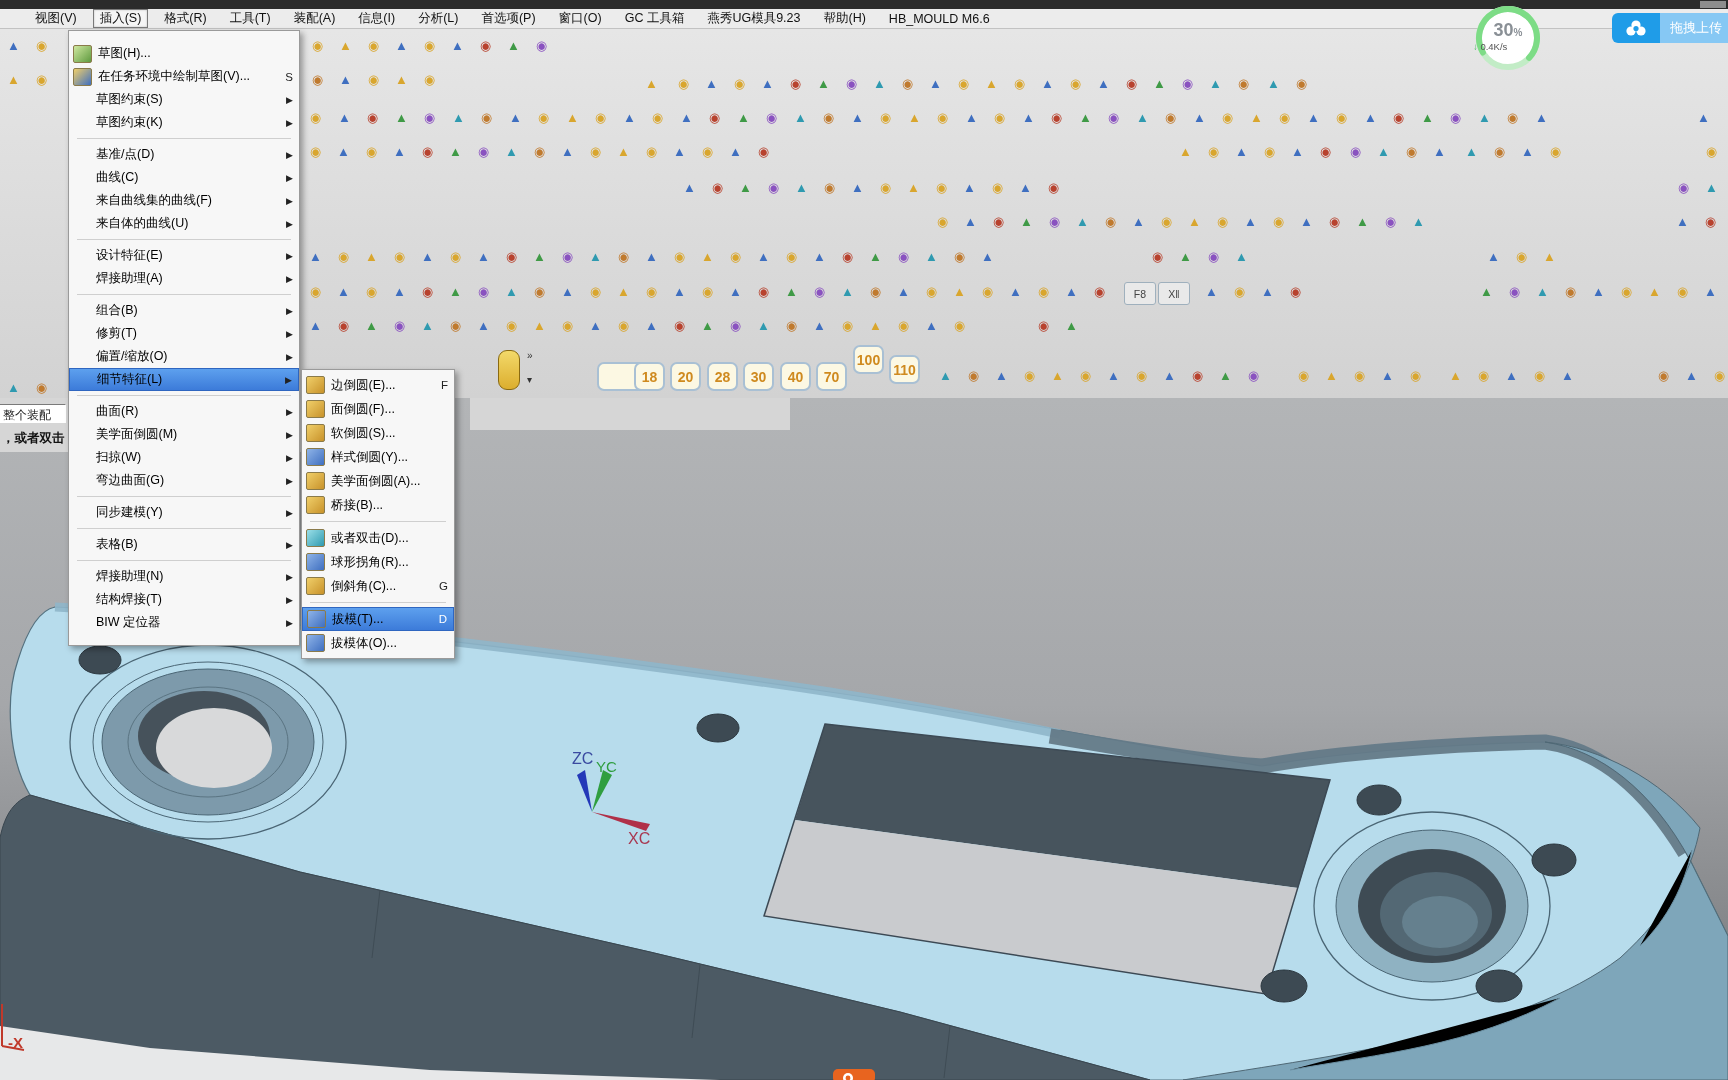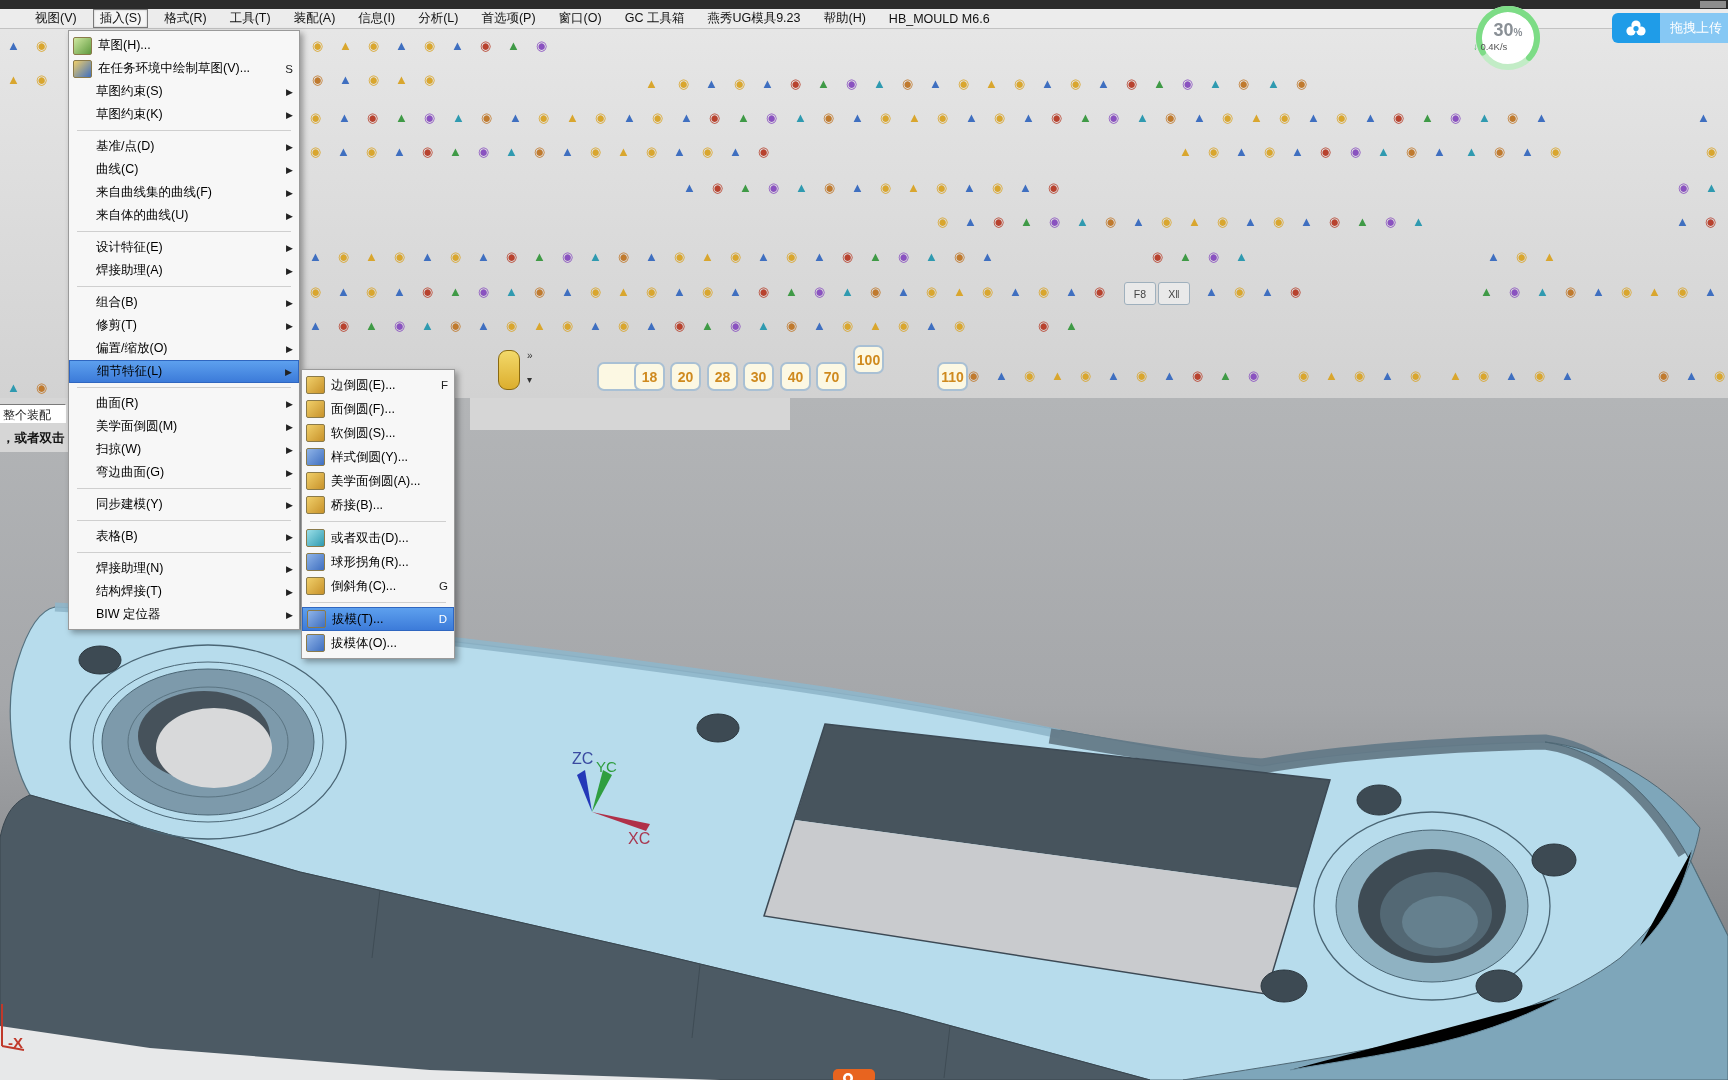--- a/index.html
+++ b/index.html
@@ -26,21 +26,21 @@
   .tiny{position:absolute;font-size:10px;color:#333;}
   
   #leftpanel{position:absolute;left:0;top:398px;width:305px;height:54px;background:#d6d6d6;}
   #combo{position:absolute;left:-4px;top:6px;width:70px;height:19px;background:#fff;
          border-top:1px solid #7a7a7a;border-left:1px solid #7a7a7a;border-right:1px solid #fff;border-bottom:1px solid #fff;
          font-size:12px;color:#222;padding:2px 0 0 6px;box-sizing:border-box;white-space:nowrap;overflow:hidden;}
   #prompt{position:absolute;left:2px;top:32px;font-size:12.5px;font-weight:bold;color:#111;white-space:nowrap;}
   #minirow{position:absolute;left:470px;top:398px;width:320px;height:32px;background:#d6d6d6;}
   
   #insertmenu{position:absolute;left:68px;top:30px;width:232px;background:#f7f7f7;border:1px solid #9a9a9a;
-              box-shadow:3px 3px 6px rgba(0,0,0,.35);z-index:50;padding:3px 0;box-sizing:border-box;}
+              box-shadow:3px 3px 6px rgba(0,0,0,.35);z-index:50;padding:11px 0;box-sizing:border-box;}
   #submenu{position:absolute;left:301px;top:369px;width:154px;background:#f7f7f7;border:1px solid #9a9a9a;
            box-shadow:3px 3px 6px rgba(0,0,0,.35);z-index:51;padding:3px 0;box-sizing:border-box;}
   .mrow{height:23px;display:flex;align-items:center;padding:0 6px 0 4px;font-size:12.5px;color:#000;position:relative;white-space:nowrap;}
   #submenu .mrow{height:24px;}
   .mrow .ic{width:17px;height:16px;margin-right:6px;flex:0 0 17px;border-radius:2px;}
   .mrow .lab{flex:1 1 auto;overflow:hidden;}
   .mrow .acc{flex:0 0 auto;margin-left:8px;font-size:11.5px;color:#222;}
   .mrow .arr{flex:0 0 auto;margin-left:6px;font-size:9px;color:#222;}
   .mrow.hl{background:linear-gradient(#5da0ee,#3c7bd9);border:1px solid #2f66c0;box-sizing:border-box;}
   .mrow.hl .acc{color:#fff;}
@@ -372,21 +372,21 @@
     <div class="ticon" style="left: 653px; top: 375px; color: rgb(63, 111, 192);">▲</div>
     <div class="ticon" style="left: 755px; top: 375px; color: rgb(217, 166, 46);">◉</div>
     <div class="numbtn" style="left: 597px; top: 333px; padding-left: 48px;">10</div>
     <div class="numbtn" style="left: 634px; top: 333px;">18</div>
     <div class="numbtn" style="left: 670px; top: 333px;">20</div>
     <div class="numbtn" style="left: 707px; top: 333px;">28</div>
     <div class="numbtn" style="left: 743px; top: 333px;">30</div>
     <div class="numbtn" style="left: 780px; top: 333px;">40</div>
     <div class="numbtn" style="left: 816px; top: 333px;">70</div>
     <div class="numbtn" style="left: 853px; top: 316px;">100</div>
-    <div class="numbtn" style="left: 889px; top: 333px; margin-left: 48px;">110</div>
+    <div class="numbtn" style="left: 889px; top: 326px;">110</div>
     <div class="chip" style="left: 1124px; top: 253px;">F8</div>
     <div class="chip" style="left: 1158px; top: 253px;">X‖</div>
     <div id="capsule" style="top: 321px;"></div>
     <div class="tiny" style="left: 527px; top: 321px;">»</div>
     <div class="tiny" style="left: 527px; top: 345px;">▾</div>
   </div>
 
 <svg id="viewport" viewBox="0 0 1728 682">
   <defs>
     <linearGradient id="vbg" x1="0" y1="0" x2="0" y2="1">

